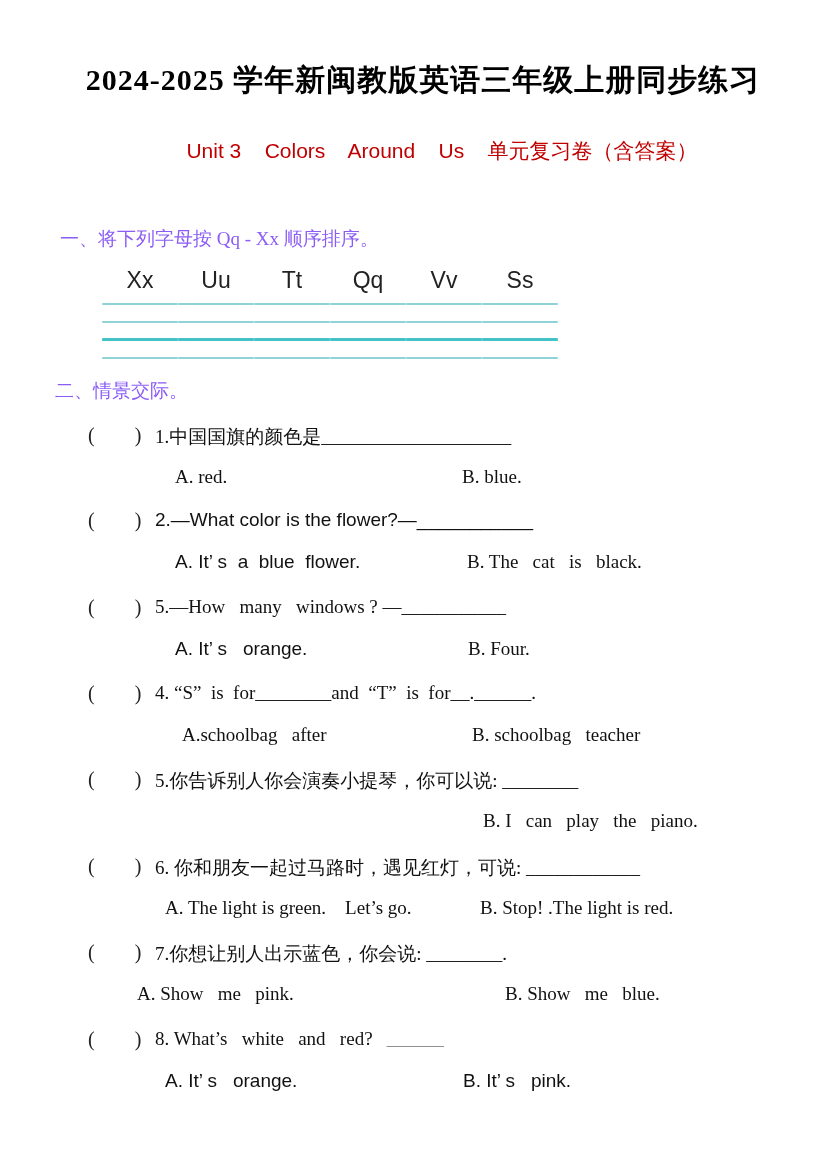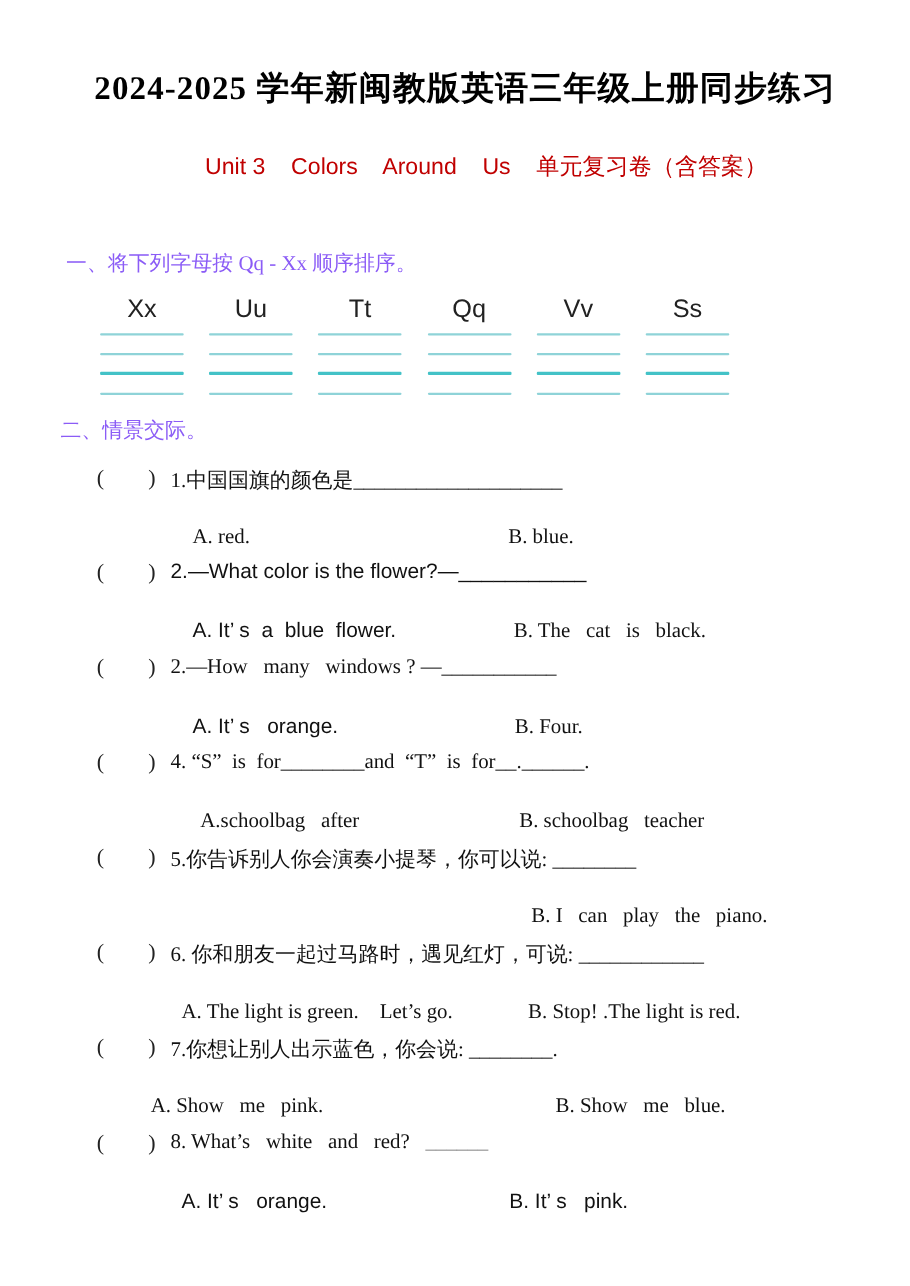--- a/index.html
+++ b/index.html
@@ -31,37 +31,37 @@
   }
   .sec-heading{
     font-size:19px;color:#8b5cf6;
   }
   .sec1{top:226px;left:60px;}
   .sec2{top:378px;left:55px;}
 
   
   .letters-wrap{
     position:absolute;
-    top:264px;left:91px;width:572px;
-    display:flex;justify-content:space-between;gap:16px;
+    top:264px;left:102px;width:572px;
+    display:flex;
   }
   .letter-col{width:76px;}
   .letter-label{
     display:block;text-align:center;
     font-size:23px;color:#222;height:32px;line-height:32px;
     font-family:"Liberation Sans", sans-serif;
   }
   .wl{height:2px;background:#8fd3d8;margin-top:16px;border-radius:1px;}
   .wl.first{margin-top:7px;}
   .wl.thick{height:3px;background:#43c2c7;margin-top:15px;}
 
   
   .paren{left:88px;font-size:20px;color:#222;}
   .qtext{left:155px;font-size:19px;color:#111;text-align:right;}
-  .opt{font-size:19px;color:#111;margin-top:12px;}
+  .opt{font-size:19px;color:#111;}
 
   .t1{top:424px}.o1{top:466px}
   .t2{top:509px}.o2{top:551px}
   .t3{top:596px}.o3{top:638px}
   .t4{top:682px}.o4{top:724px}
   .t5{top:768px}.o5{top:810px}
   .t6{top:855px}.o6{top:897px}
   .t7{top:941px}.o7{top:983px}
   .t8{top:1028px}.o8{top:1070px}
 
@@ -137,21 +137,21 @@
   <div class="abs qtext t1">1.中国国旗的颜色是____________________</div>
   <div class="abs opt o1 a1">A. red.</div>
   <div class="abs opt o1 b1">B. blue.</div>
 
   <div class="abs paren t2">(        )</div>
   <div class="abs qtext t2 sans">2.—What color is the flower?—___________</div>
   <div class="abs opt o2 a2 sans">A. It’ s  a  blue  flower.</div>
   <div class="abs opt o2 b2">B. The   cat   is   black.</div>
 
   <div class="abs paren t3">(        )</div>
-  <div class="abs qtext t3">2.—How   many   windows ? —___________</div>
+  <div class="abs qtext t3">5.—How   many   windows ? —___________</div>
   <div class="abs opt o3 a3 sans">A. It’ s   orange.</div>
   <div class="abs opt o3 b3">B. Four.</div>
 
   <div class="abs paren t4">(        )</div>
   <div class="abs qtext t4">4. “S”  is  for________and  “T”  is  for__.______.</div>
   <div class="abs opt o4 a4">A.schoolbag   after</div>
   <div class="abs opt o4 b4">B. schoolbag   teacher</div>
 
   <div class="abs paren t5">(        )</div>
   <div class="abs qtext t5">5.你告诉别人你会演奏小提琴，你可以说: ________</div>

